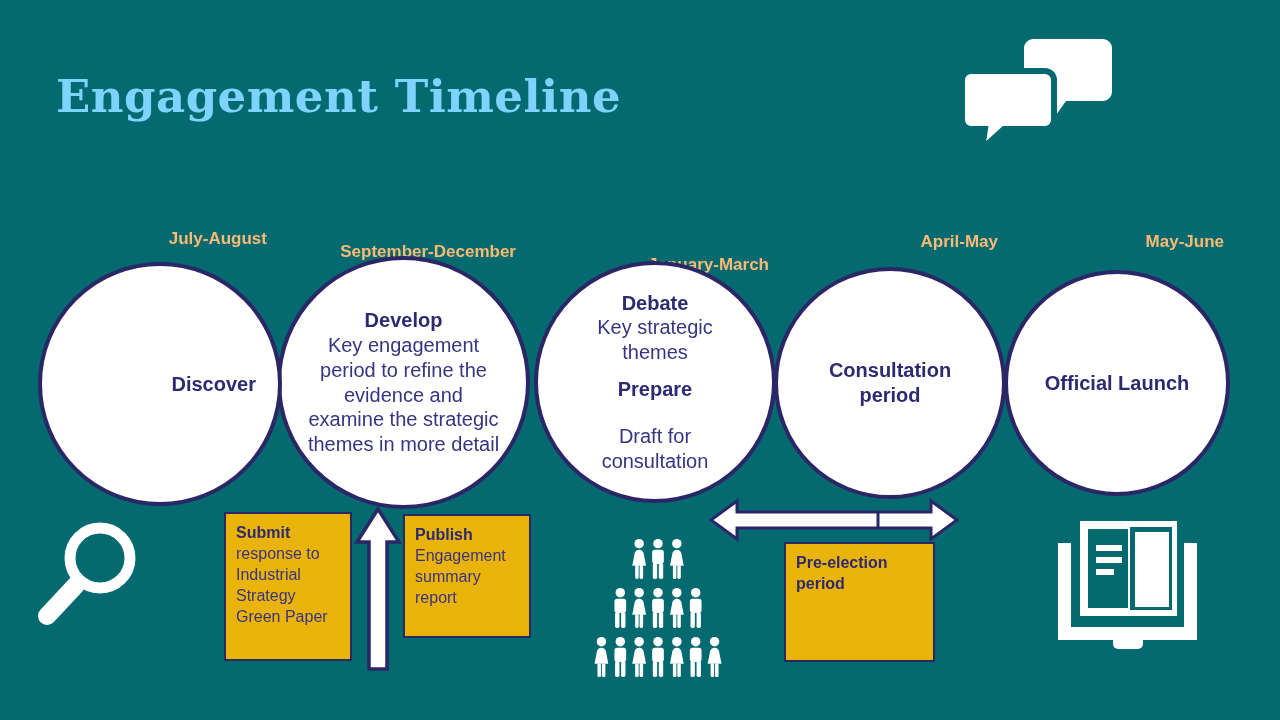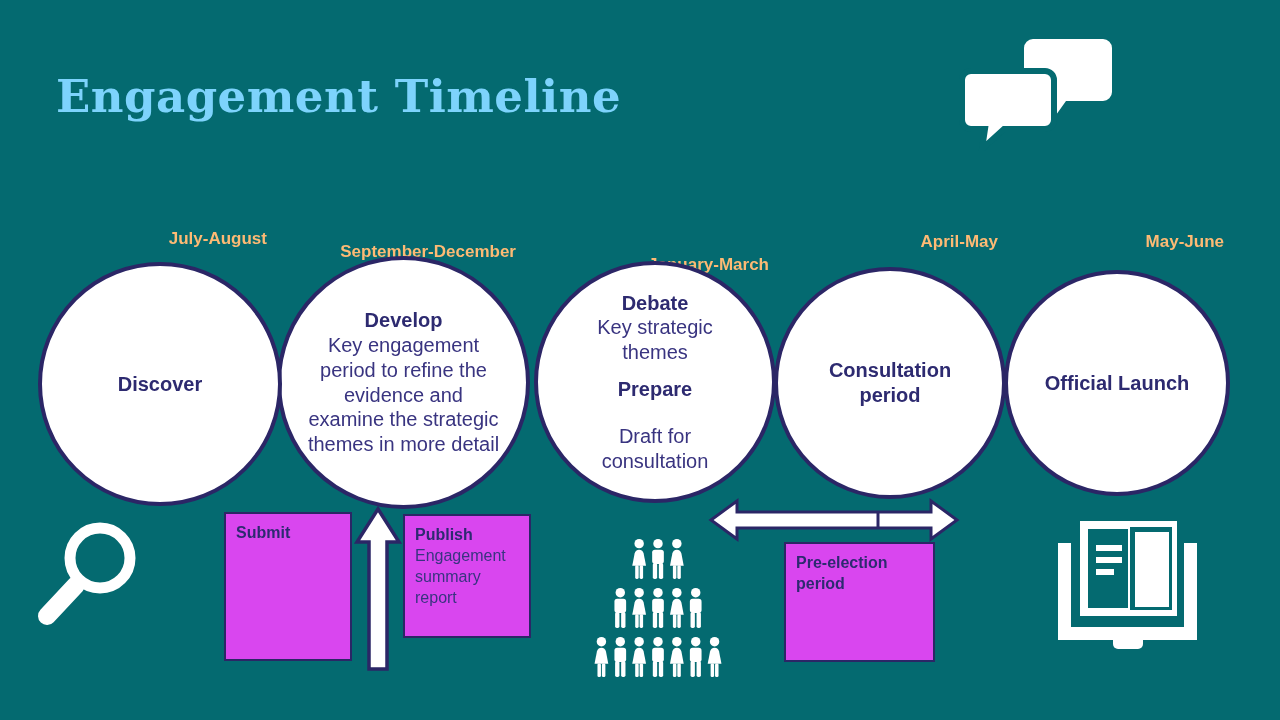--- a/index.html
+++ b/index.html
@@ -22,21 +22,21 @@
     position:absolute; background:#FFFFFF;
     border:4px solid #2B2666; border-radius:50%;
     display:flex; align-items:center; justify-content:center;
     text-align:center; color:#393480; z-index:1;
   }
   .circle .inner{ font-size:20px; line-height:1.24; }
   .head{ font-weight:700; color:#2D2A70; }
   .gap-top{ margin-top:12px; }
   .gap-top2{ margin-top:22px; }
   .callout{
-    position:absolute; background:#d946ef; border:2px solid #2B2666;
+    position:absolute; background:#eab308; border:2px solid #2B2666;
     color:#393480; font-size:16px; line-height:1.32; padding:8px 10px;
     z-index:2; text-align:left;
   }
   .abs{ position:absolute; }
   .z3{ z-index:3; }
 </style>
 </head>
 <body>
 
 <div class="slide">
@@ -47,21 +47,21 @@
     <path fill="#FFFFFF" d="M75,6 h70 a9,9 0 0 1 9,9 v44 a9,9 0 0 1 -9,9 h-37 l-20,28 l3,-28 h-16 a9,9 0 0 1 -9,-9 V15 a9,9 0 0 1 9,-9 Z"></path>
     <path fill="#FFFFFF" stroke="#046A70" stroke-width="6" d="M13,38 h74 a9,9 0 0 1 9,9 v40 a9,9 0 0 1 -9,9 H46 L24,116 L27,96 H13 a9,9 0 0 1 -9,-9 V47 a9,9 0 0 1 9,-9 Z"></path>
   </svg>
 
   <div class="month" style="left:47px;  top:229px;">July-August</div>
   <div class="month" style="left:296px; top:242px;">September-December</div>
   <div class="month" style="left:549px; top:239px;margin-top:16px;">January-March</div>
   <div class="month" style="left:778px; top:232px;">April-May</div>
   <div class="month" style="left:1004px;top:232px;">May-June</div>
 
-  <div class="circle" style="left:38px; top:262px; width:244px; height:244px; z-index:2;">
+  <div class="circle" style="left:38px; top:262px; width:244px; height:244px; z-index:2;justify-content:flex-end;">
     <div class="inner" style="padding:0 22px;">
       <div class="head">Discover</div>
     </div>
   </div>
 
   <div class="circle" style="left:277px; top:256px; width:253px; height:253px;">
     <div class="inner" style="padding:0 26px;">
       <div class="head">Develop</div>
       <div>Key engagement period to refine the evidence and examine the strategic themes in more detail</div>
     </div>
@@ -83,20 +83,21 @@
   </div>
 
   <div class="circle" style="left:1004px; top:270px; width:226px; height:226px;">
     <div class="inner" style="padding:0 12px;">
       <div class="head">Official Launch</div>
     </div>
   </div>
 
   <div class="callout" style="left:224px; top:512px; width:128px; height:149px;">
     <span class="head">Submit</span>
+    <div>response to Industrial Strategy Green Paper</div>
   </div>
 
   <div class="callout" style="left:403px; top:514px; width:128px; height:124px;">
     <span class="head">Publish</span>
     <div>Engagement summary report</div>
   </div>
 
   <div class="callout" style="left:784px; top:542px; width:151px; height:120px;">
     <span class="head">Pre-election period</span>
   </div>

